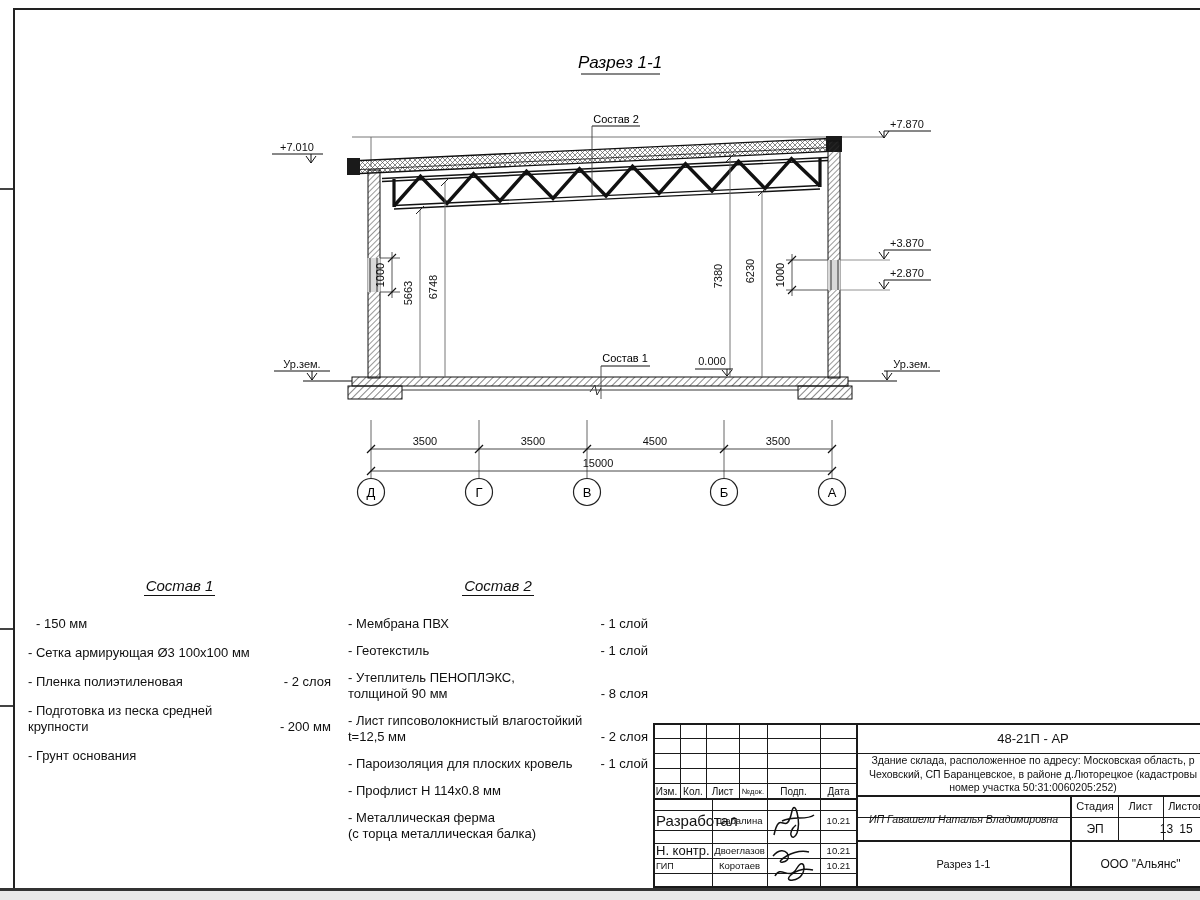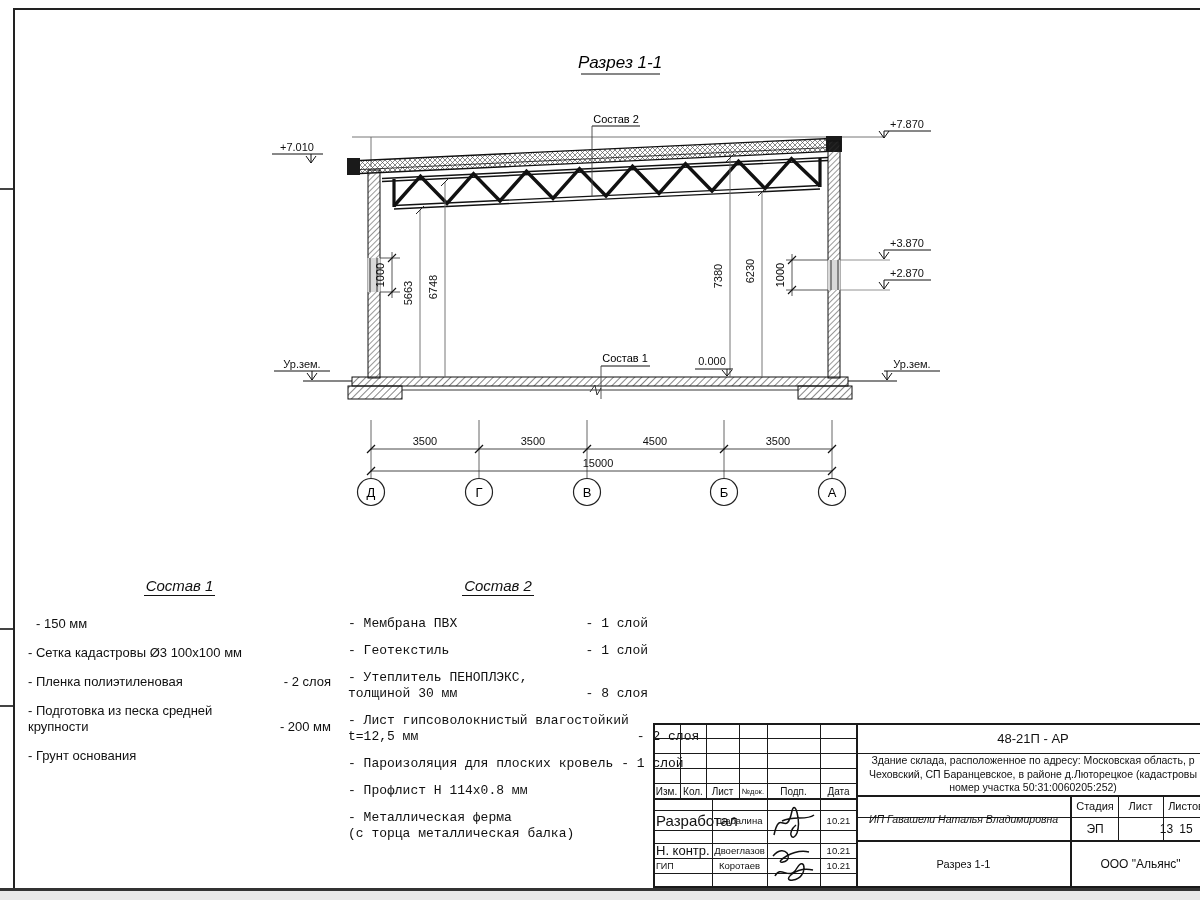--- a/index.html
+++ b/index.html
@@ -12,21 +12,21 @@
   #frame-top{left:13px;top:8px;width:1187px;height:2px;}
   #frame-bottom{left:0;top:888px;width:1200px;height:3px;background:#333;}
   .fold-tick{left:0;width:13px;height:2px;background:#444;}
   #below-sheet{left:0;top:891px;width:1200px;height:9px;background:#e8e8e8;}
 
   
   .sostav{position:absolute;font-size:13px;line-height:16px;color:#101010;}
   .sostav .stitle{font-style:italic;font-size:15px;text-align:center;margin-bottom:22px;}
   .sostav .stitle span{border-bottom:1.2px solid #111;padding:0 2px 1px 2px;}
   .srow{display:flex;justify-content:space-between;align-items:flex-end;margin-bottom:13px;}
-  .srow2{margin-bottom:11px;font-family:Liberation Mono, monospace;}
+  .srow2{margin-bottom:11px;}
   .sname div{white-space:nowrap;}
   .sval{white-space:nowrap;padding-left:8px;}
   #sostav1{left:28px;top:578px;width:303px;}
   #sostav2{left:348px;top:578px;width:300px;}
 
   
   #stamp{left:653px;top:723px;width:556px;height:165px;}
   .sline{position:absolute;background:#1a1a1a;}
   .cell{position:absolute;display:flex;align-items:center;justify-content:center;text-align:center;overflow:visible;white-space:nowrap;}
   .small{font-size:9.5px;}
@@ -234,21 +234,21 @@
   </g>
 </svg>
 
 <div class="sostav" id="sostav1">
   <div class="stitle"><span>Состав 1</span></div>
   <div class="srow">
     <div class="sval">- 150 мм</div>
   </div>
   <div class="srow">
     <div class="sname">
-        <div>- Сетка кадастровы Ø3 100х100 мм</div>
+        <div>- Сетка армирующая Ø3 100х100 мм</div>
         <div></div>
       </div>
     <div class="sval"></div>
   </div>
   <div class="srow">
     <div class="sname">
         <div>- Пленка полиэтиленовая</div>
         <div></div>
       </div>
     <div class="sval">-  2 слоя</div>
@@ -281,21 +281,21 @@
   <div class="srow srow2">
     <div class="sname">
         <div>- Геотекстиль</div>
         <div></div>
       </div>
     <div class="sval">- 1 слой</div>
   </div>
   <div class="srow srow2">
     <div class="sname">
         <div>- Утеплитель ПЕНОПЛЭКС,</div>
-        <div>толщиной 30 мм</div>
+        <div>толщиной 90 мм</div>
       </div>
     <div class="sval">- 8 слоя</div>
   </div>
   <div class="srow srow2">
     <div class="sname">
         <div>- Лист гипсоволокнистый влагостойкий</div>
         <div>t=12,5 мм</div>
       </div>
     <div class="sval">- 2 слоя</div>
   </div>

